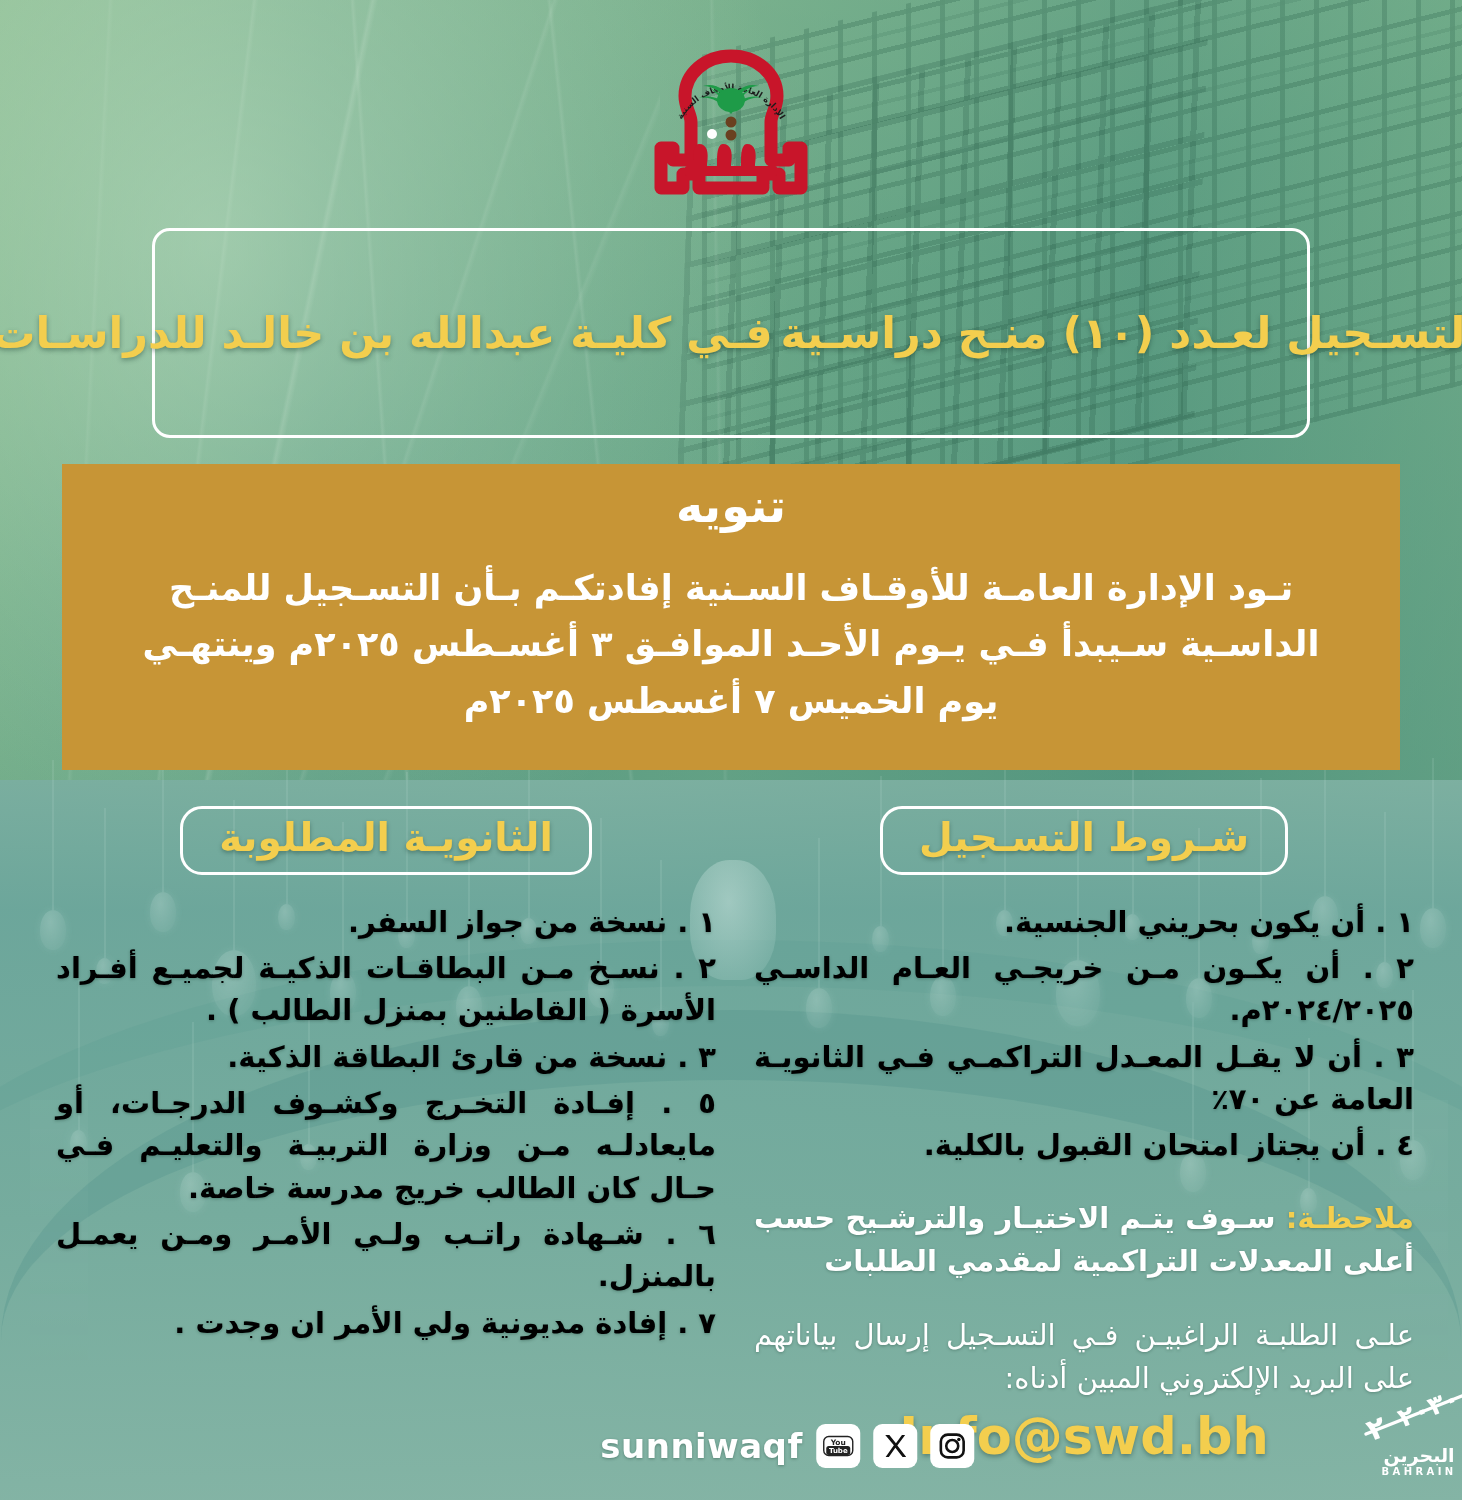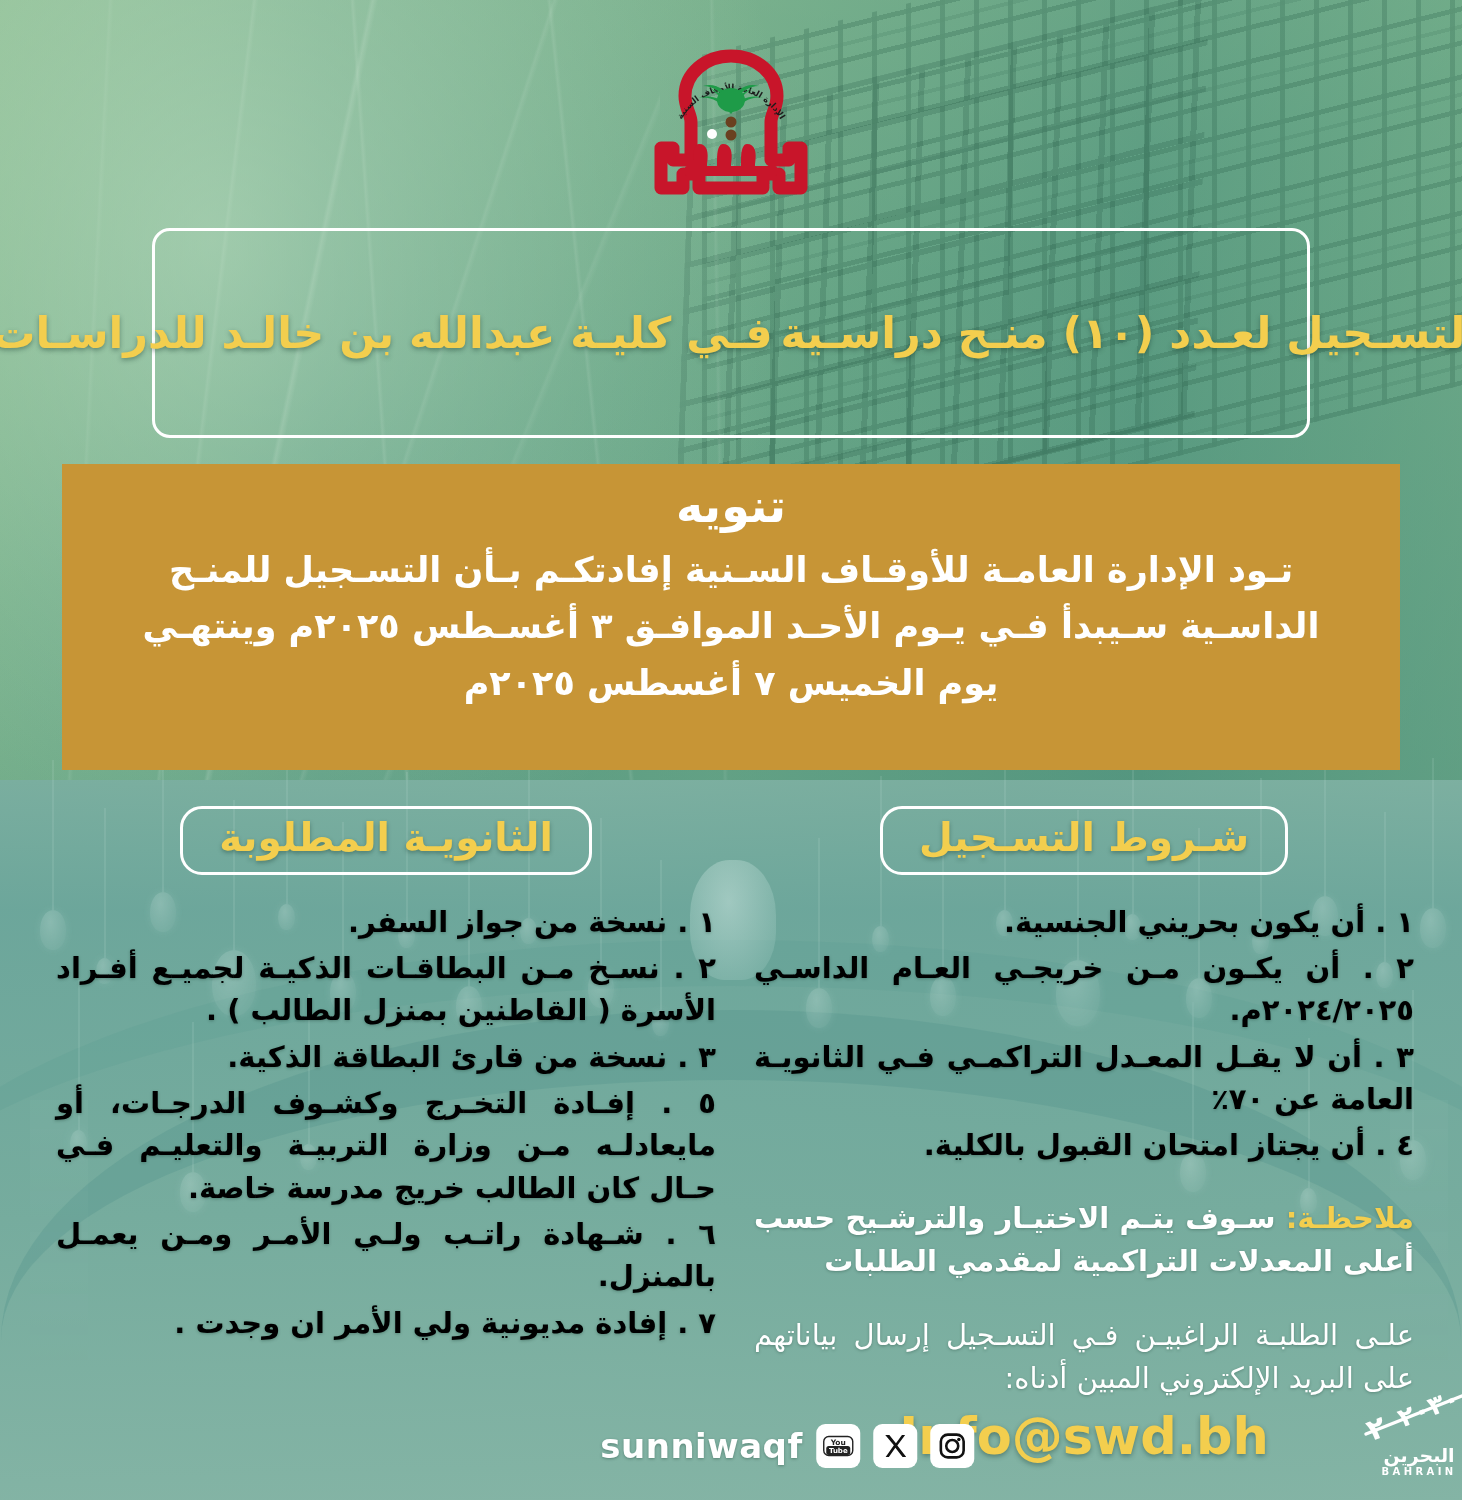--- a/index.html
+++ b/index.html
@@ -135,21 +135,21 @@
 
   
   .notice{
     position:absolute;left:62px;top:464px;width:1338px;height:306px;
     background:#C79536;
     padding:14px 46px 18px;
     display:flex;flex-direction:column;align-items:center;
   }
   .notice-title{
     color:#ffffff;font-size:46px;font-weight:bold;line-height:1.25;
-    margin-bottom:6px;
+    margin-bottom:24px;
   }
   .notice-body{
     color:#ffffff;font-size:35px;font-weight:bold;line-height:1.62;
     text-align:center;width:100%;
   }
 
   
   .col{position:absolute;top:806px;width:660px;}
   .col-right{right:48px;}
   .col-left{left:56px;}

